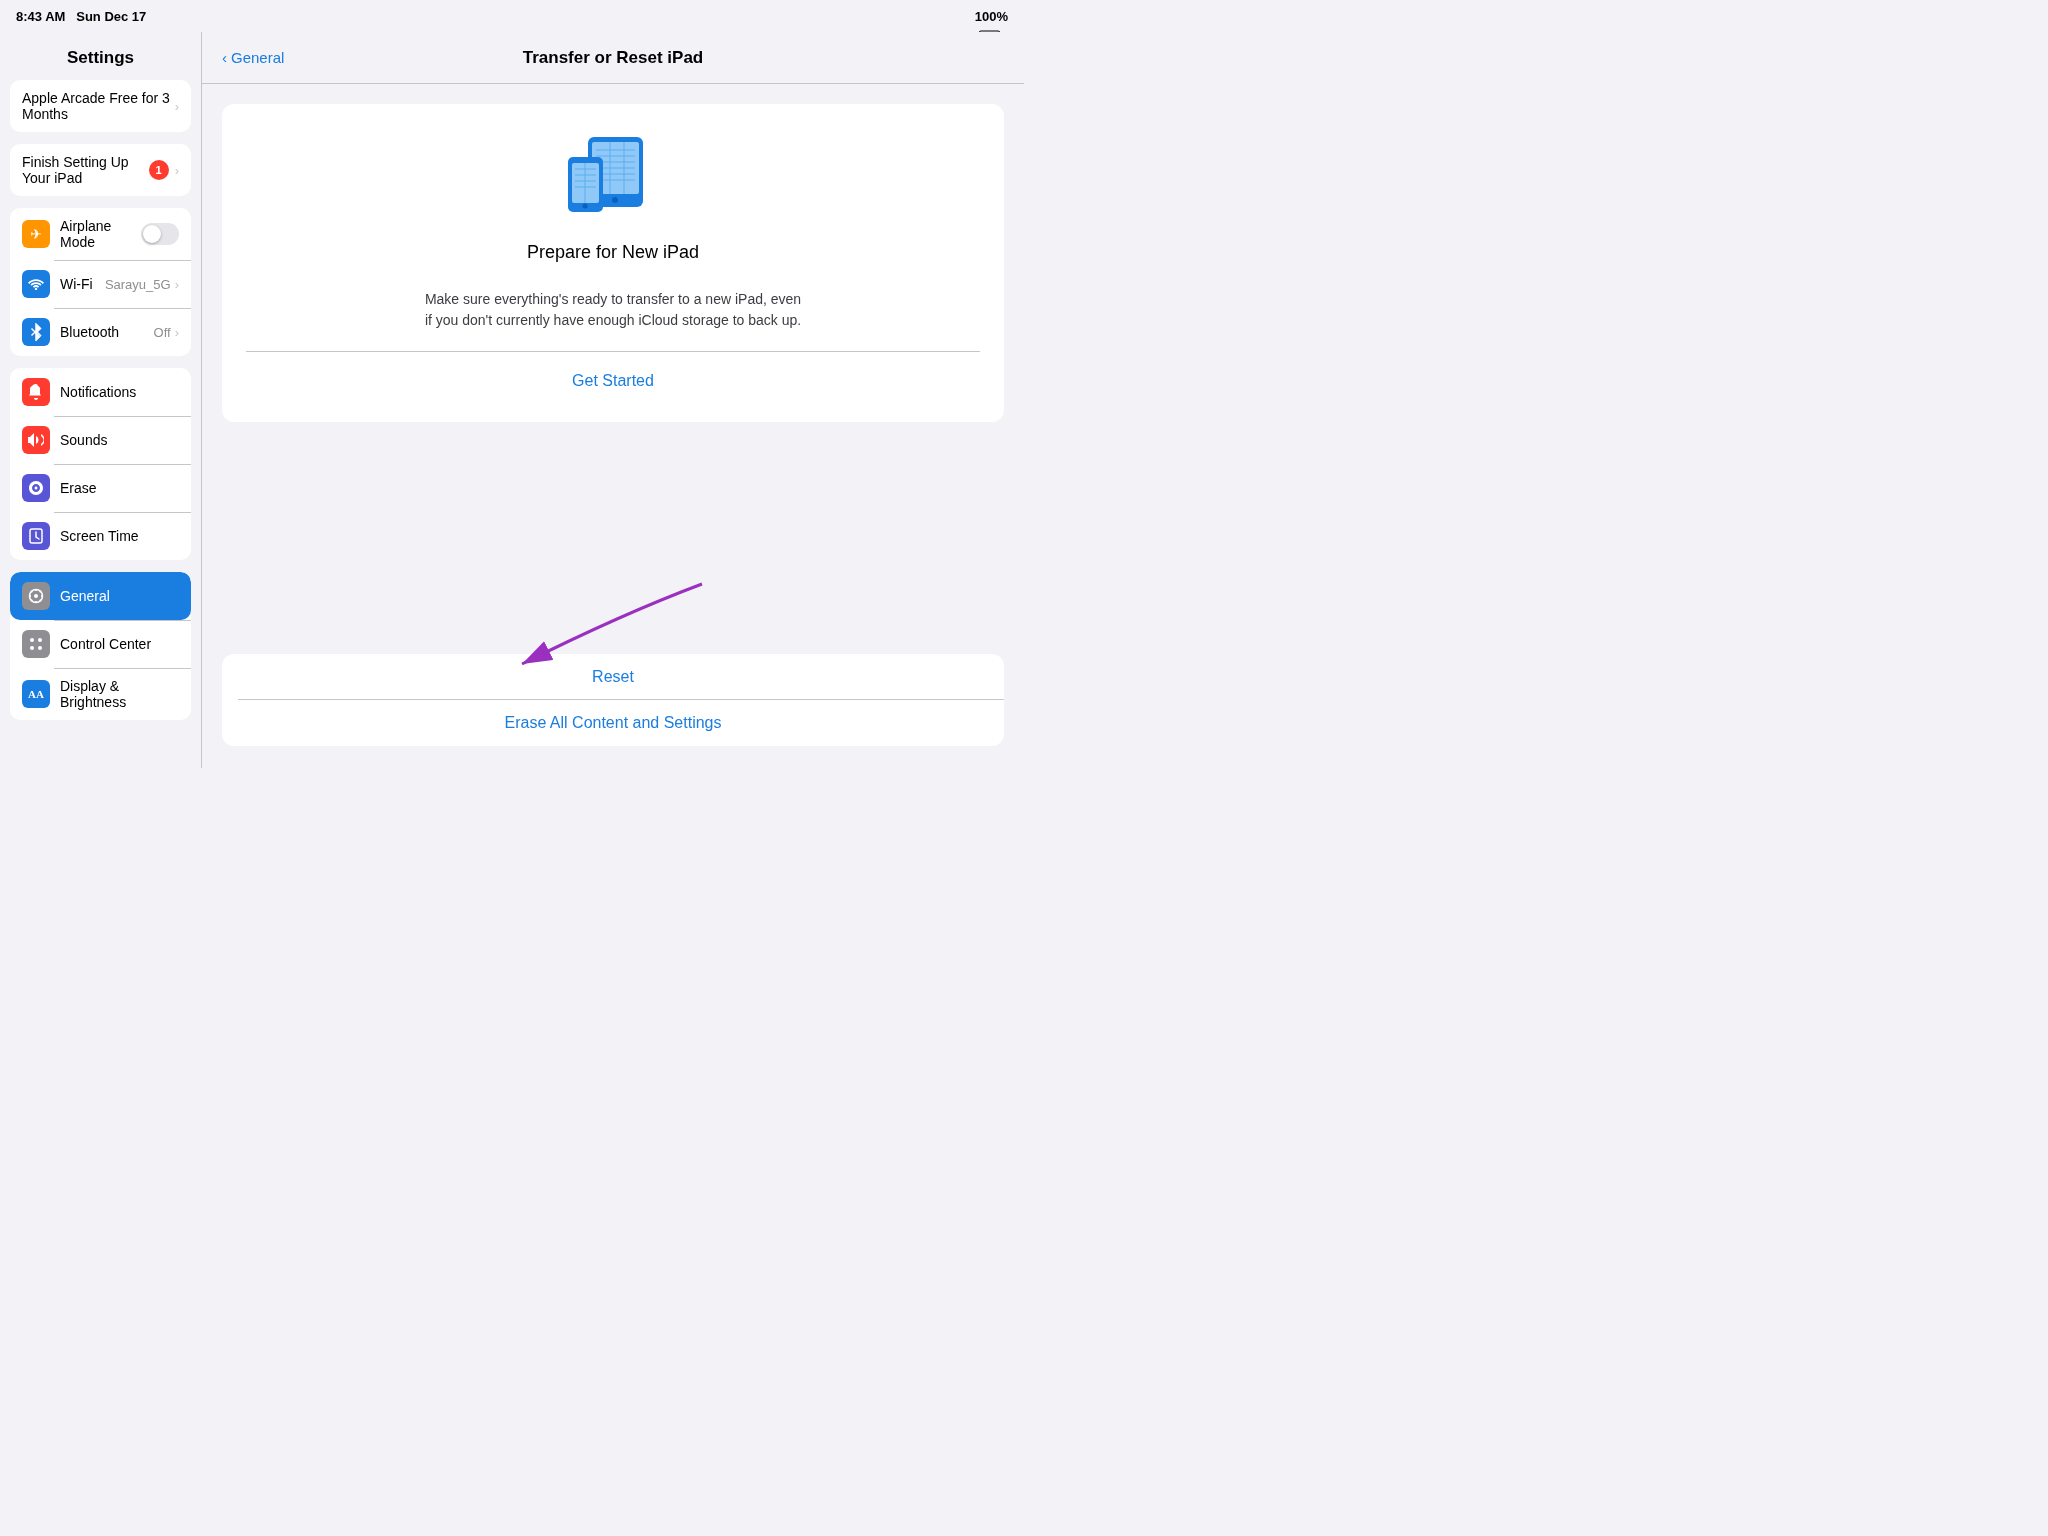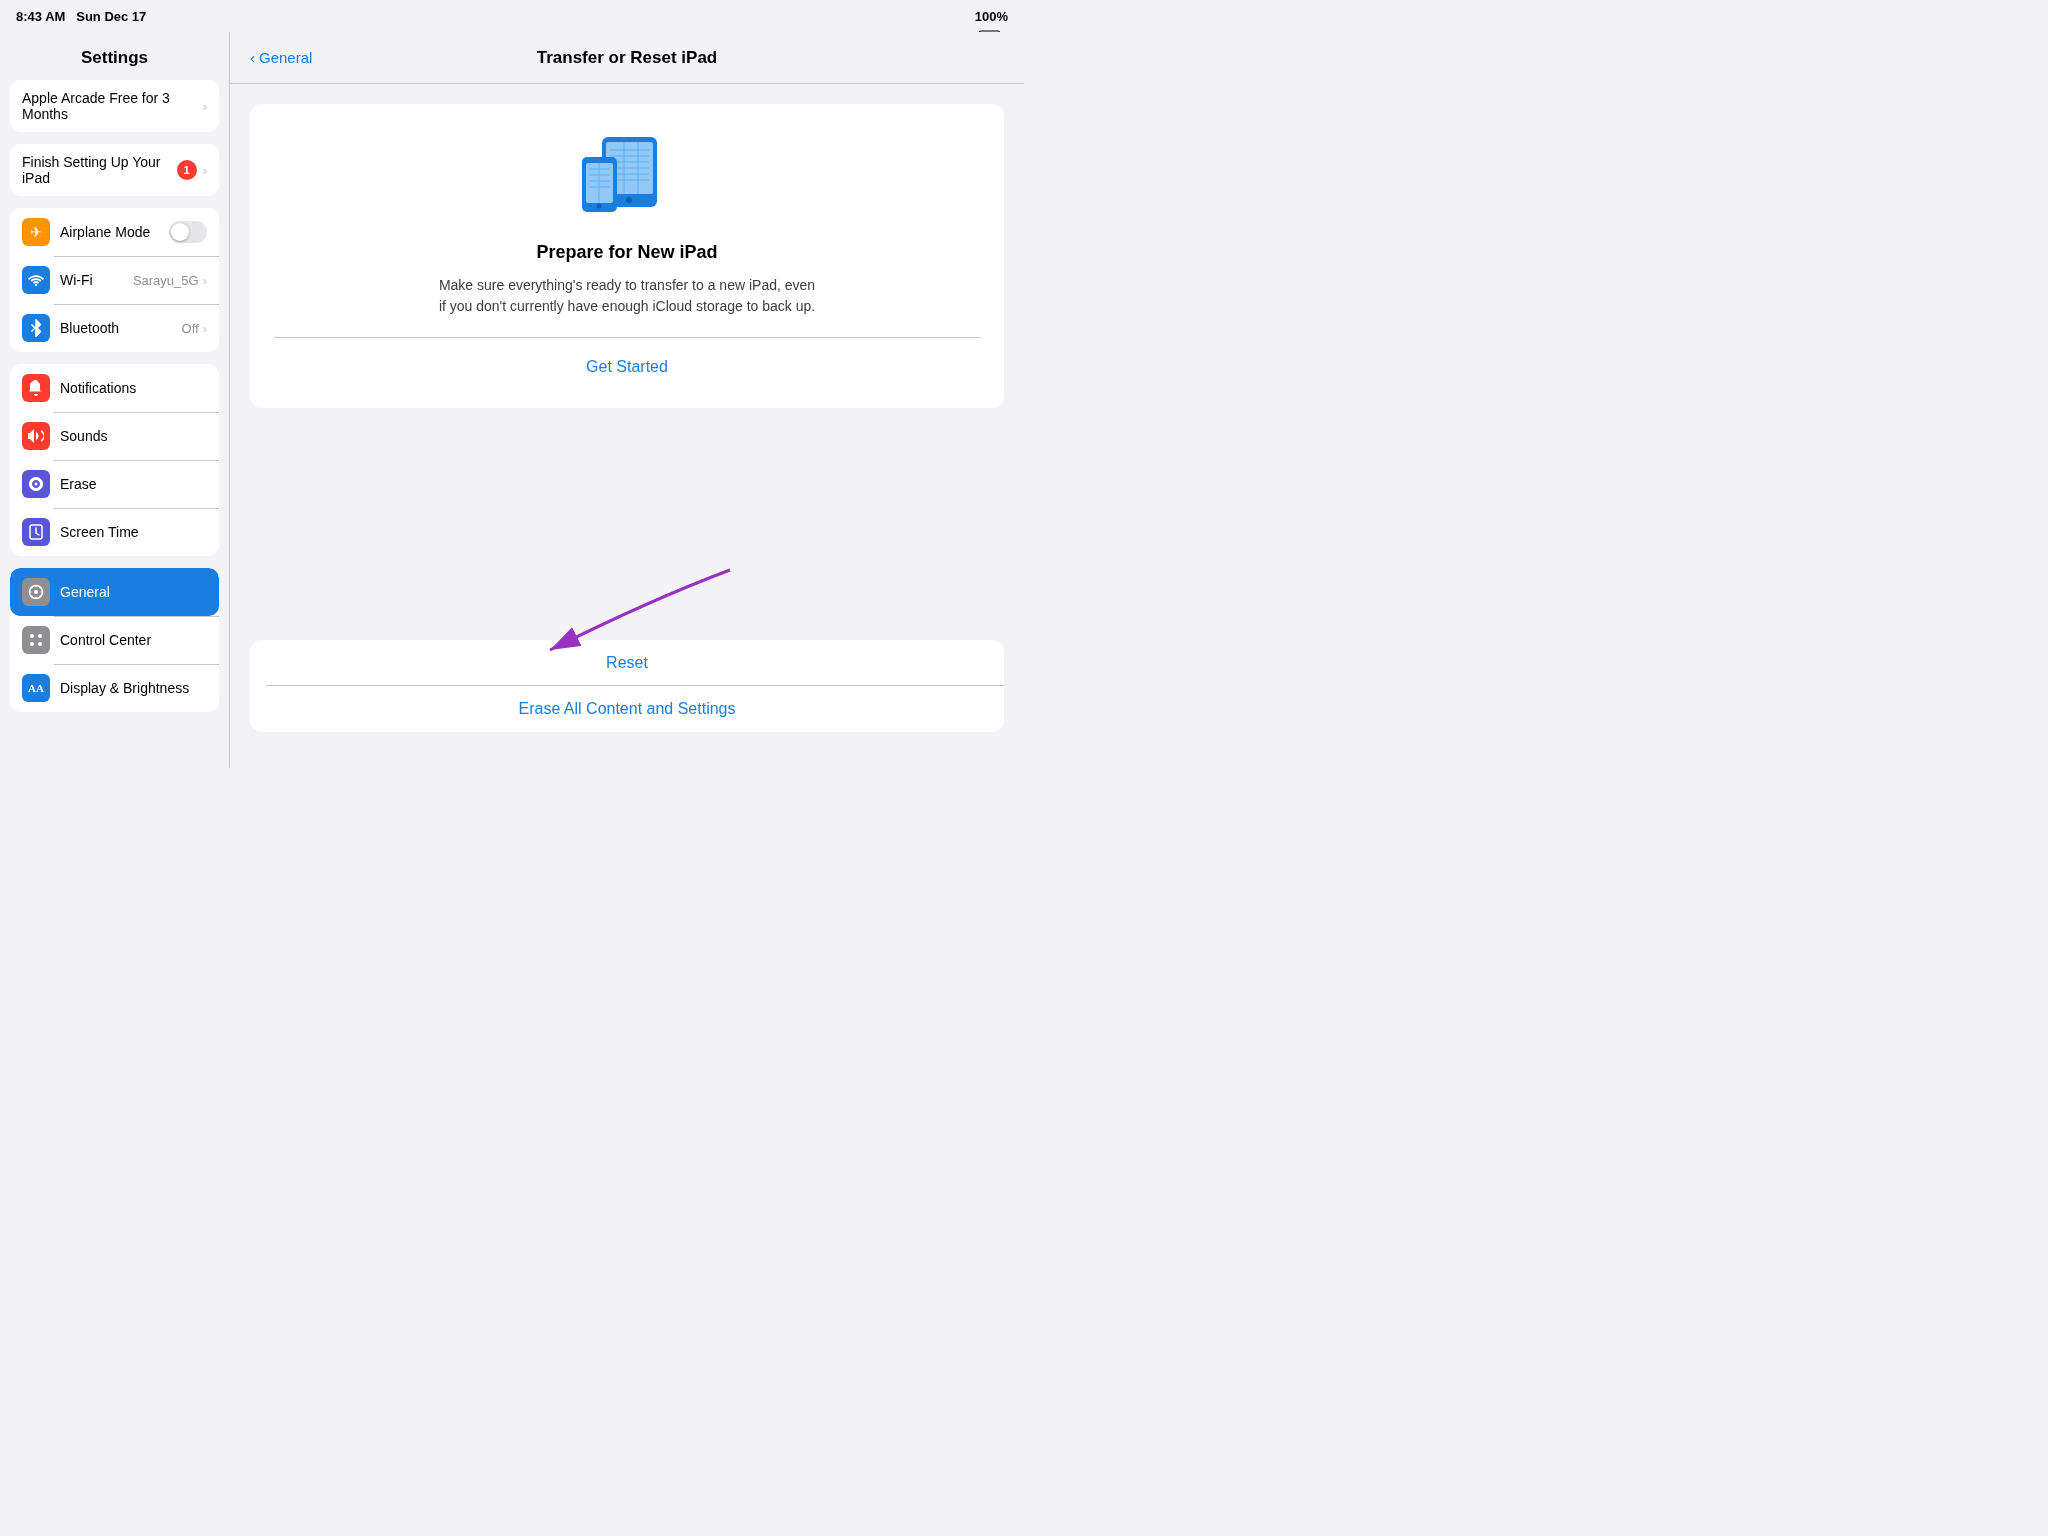--- a/index.html
+++ b/index.html
@@ -40,21 +40,21 @@
 
     
     .app-body {
       display: flex;
       flex: 1;
       overflow: hidden;
     }
 
     
     .sidebar {
-      width: 230px;
+      width: 202px;
       background: #f2f2f7;
       display: flex;
       flex-direction: column;
       overflow-y: auto;
       flex-shrink: 0;
       padding: 8px 0;
       border-right: 1px solid #c6c6c8;
     }
 
     .sidebar-title {
@@ -206,23 +206,23 @@
       display: flex;
       flex-direction: column;
       align-items: center;
       text-align: center;
     }
     .prepare-icon {
       margin-bottom: 16px;
     }
     .prepare-title {
       font-size: 18px;
-      font-weight: 700;
-      color: #000;
-      margin-bottom: 12px;
+      font-weight: 400;
+      color: #000;
+      margin-bottom: 26px;
     }
     .prepare-desc {
       font-size: 14px;
       color: #3c3c43;
       line-height: 1.5;
       max-width: 380px;
       margin-bottom: 20px;
     }
     .prepare-divider {
       width: 100%;

